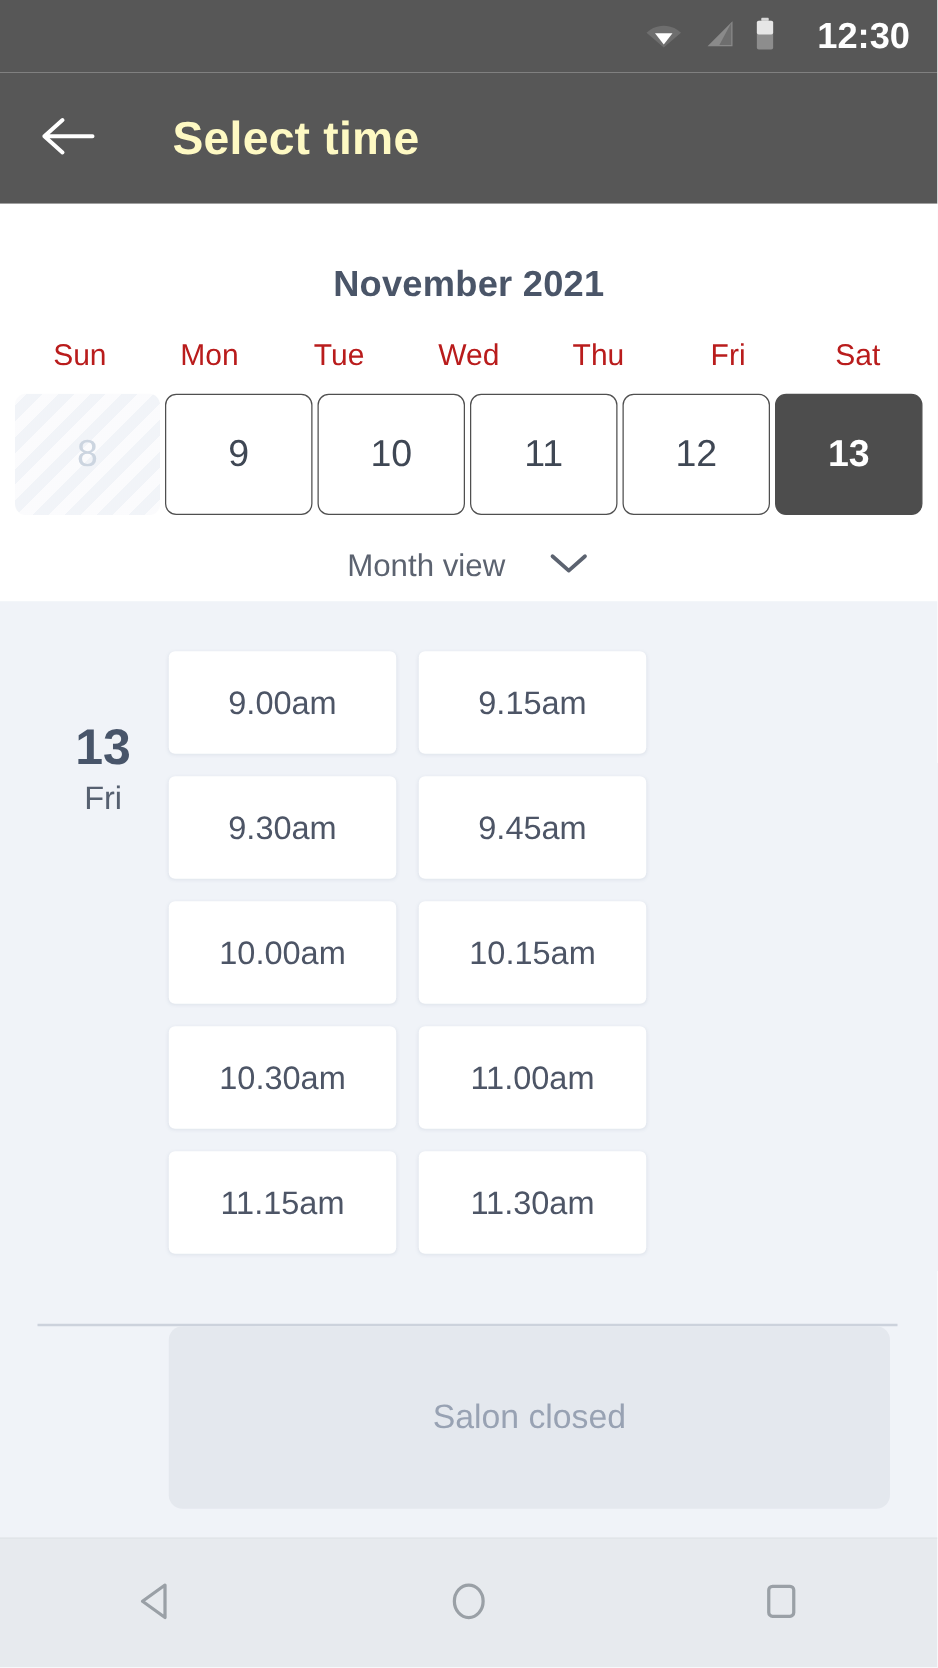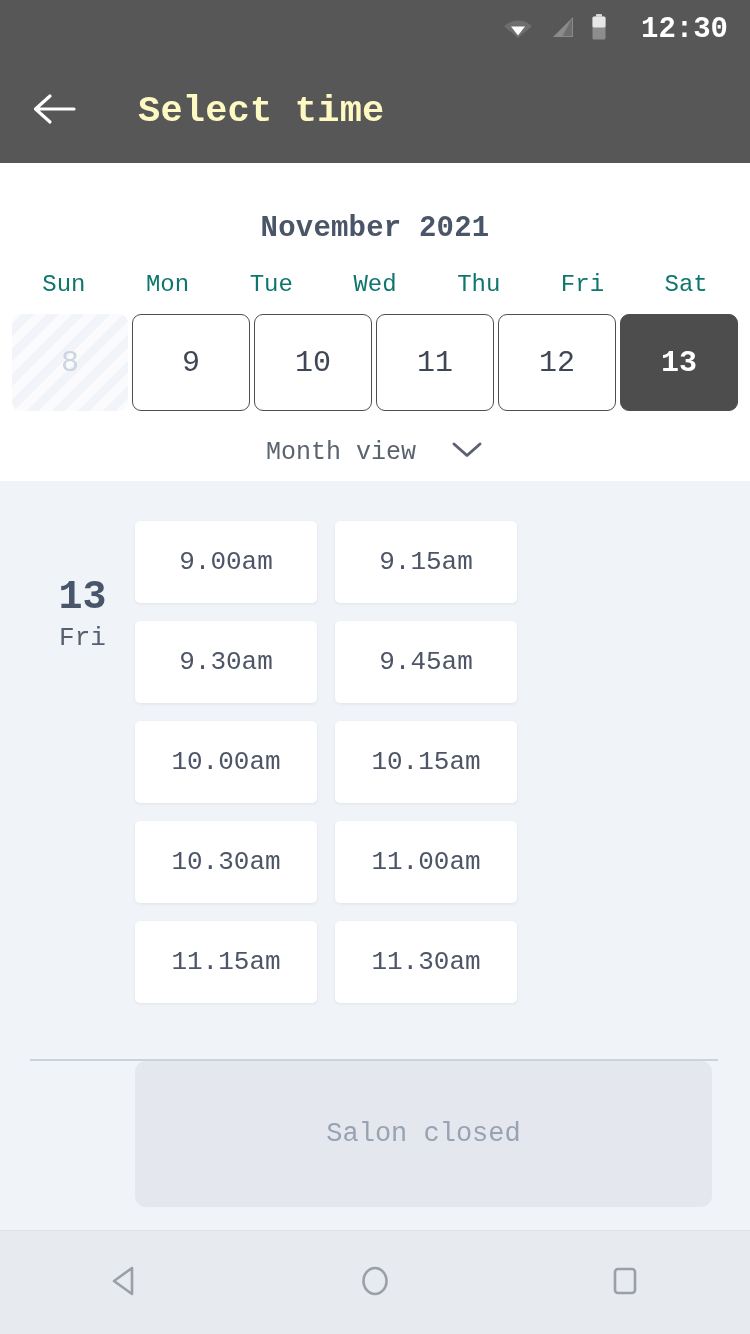--- a/index.html
+++ b/index.html
@@ -8,21 +8,20 @@
     height: 1334px;
     overflow: hidden;
     font-family: "Liberation Sans", sans-serif;
     background: #ffffff;
   }
   #screen {
     position: relative;
     width: 750px;
     height: 1334px;
     background: #ffffff;
-    font-family: Liberation Mono, monospace;
   }
 
   
   .statusbar {
     position: absolute;
     top: 0; left: 0;
     width: 750px;
     height: 58px;
     background: #575757;
     display: flex;
@@ -90,21 +89,21 @@
   }
   .weekday-row {
     display: flex;
     margin-top: 26px;
     padding: 0 12px;
   }
   .weekday-cell {
     flex: 1 1 0;
     text-align: center;
     font-size: 24px;
-    color: #0f766e;
+    color: #b91c1c;
   }
   .days-row {
     display: flex;
     margin-top: 16px;
     padding: 0 12px;
     gap: 4px;
   }
   .day-cell {
     flex: 1 1 0;
     height: 97px;

